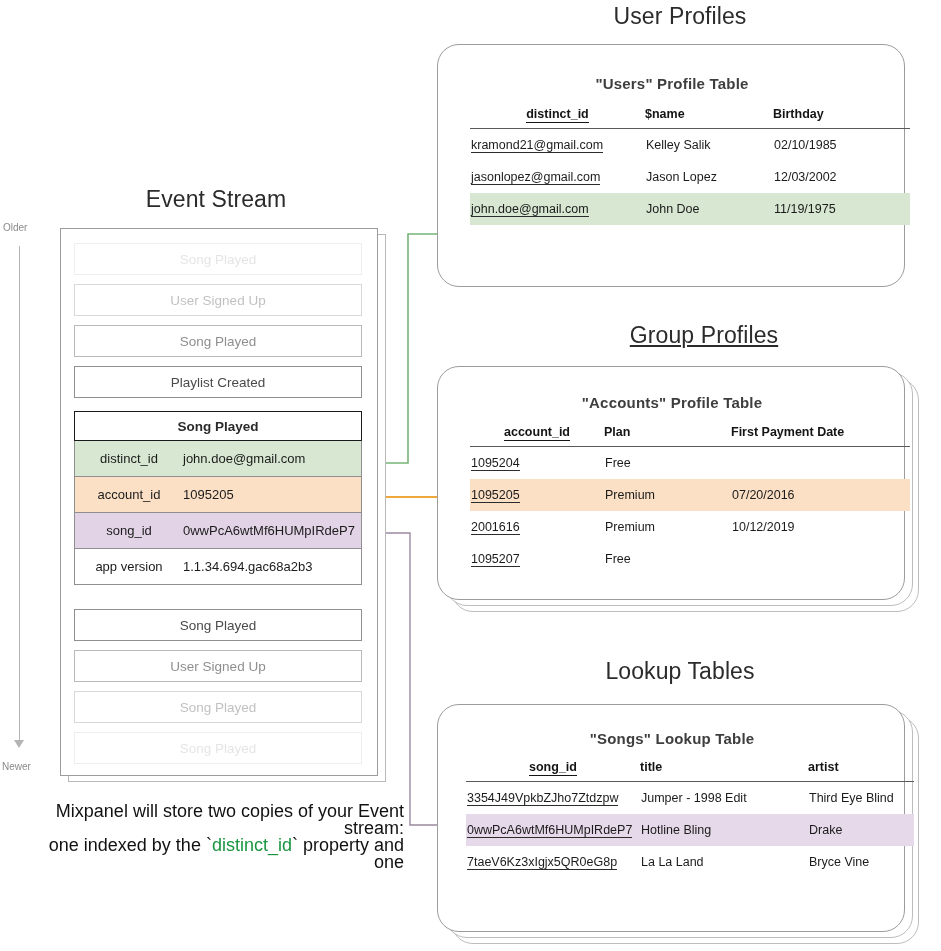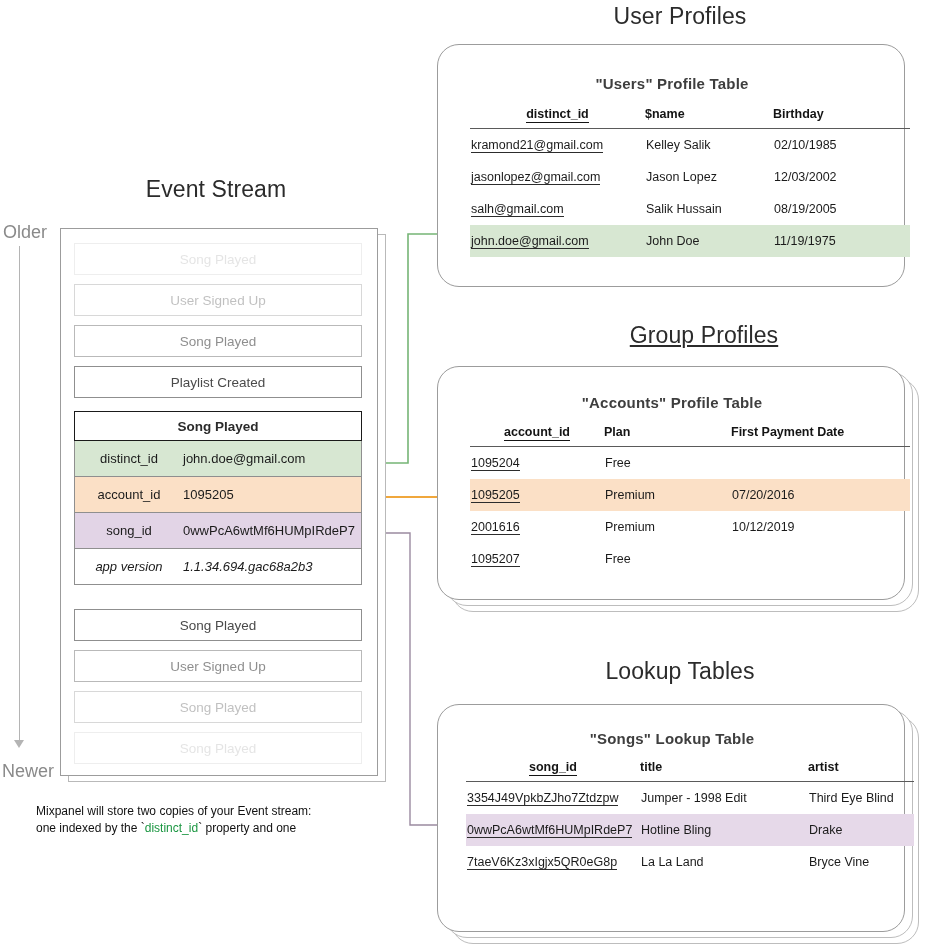--- a/index.html
+++ b/index.html
@@ -12,21 +12,21 @@
   }
   .abs{position:absolute;}
 
   
   .section-title{
     font-size:23px;color:#2b2b2b;text-align:center;font-weight:400;
     letter-spacing:0.1px;
   }
 
   
-  .tl-label{font-size:18px;color:#8a8a8a;}
+  .tl-label{font-size:10px;color:#8a8a8a;}
   .tl-line{background:#b4b4b4;width:1px;}
   .tl-arrow{
     width:0;height:0;border-left:5px solid transparent;border-right:5px solid transparent;
     border-top:8px solid #b4b4b4;
   }
 
   
   .card{
     border:1.6px solid #9c9c9c;border-radius:22px;background:#ffffff;box-sizing:border-box;
   }
@@ -62,21 +62,21 @@
   }
   .evrow{
     box-sizing:border-box;border:1.2px solid #8f8f8f;border-top:none;
     display:flex;align-items:center;font-size:13px;color:#1b1b1b;
   }
   .evrow .k{width:108px;text-align:center;flex:0 0 108px;}
   .evrow .v{flex:1;text-align:left;}
   .g-green{background:#d7e7d2;}
   .g-orange{background:#fbe0c6;}
   .g-purple{background:#e2d4e6;}
-  .g-white{background:#ffffff;font-style:italic;}
+  .g-white{background:#ffffff;}
 
   
   .tbl-title{
     text-align:center;font-size:15px;font-weight:bold;color:#3e3e3e;letter-spacing:0.2px;
   }
   table.dt{border-collapse:collapse;width:100%;table-layout:fixed;}
   table.dt th{
     font-size:12.5px;font-weight:bold;color:#141414;text-align:left;
     padding:0 0 7px 0;white-space:nowrap;
   }
@@ -86,21 +86,21 @@
     font-size:12.5px;color:#1b1b1b;height:30px;vertical-align:middle;white-space:nowrap;
   }
   table.dt td.key span{border-bottom:1.1px solid #2c2c2c;}
   tr.hl-green td{background:#d7e7d2;}
   tr.hl-orange td{background:#fbe0c6;}
   tr.hl-purple td{background:#e6d9e9;}
   .ctr{text-align:left;}
 
   
   .caption{
-    text-align:left;font-size:12px;line-height:17px;color:#111;
+    text-align:right;font-size:18px;line-height:17px;color:#111;
   }
   .cap-green{color:#1a9641;}
   .cap-orange{color:#f5821f;}
 
   
   svg.conn{position:absolute;left:0;top:0;width:941px;height:951px;pointer-events:none;}
 </style>
 </head>
 <body>
 
@@ -120,21 +120,21 @@
     <path d="M359,533 L410,533 L410,825 L459,825" fill="none" stroke="#9b8aa0" stroke-width="1.4"></path>
     <polygon points="466,825 456,820 456,830" fill="#9b8aa0"></polygon>
   </g>
 </svg>
 
 <div class="abs tl-label" style="left:3px;top:222px;">Older</div>
 <div class="abs tl-line" style="left:19px;top:246px;height:494px;"></div>
 <div class="abs tl-arrow" style="left:14px;top:740px;"></div>
 <div class="abs tl-label" style="left:2px;top:761px;">Newer</div>
 
-<div class="abs section-title" style="left:60px;top:176px;width:312px;">Event Stream</div>
+<div class="abs section-title" style="left:60px;top:186px;width:312px;">Event Stream</div>
 
 <div class="abs estack-ghost" style="left:68px;top:234px;width:318px;height:548px;"></div>
 <div class="abs estack" style="left:60px;top:228px;width:318px;height:548px;">
   <div id="ev-above" style="position:absolute;left:13px;top:14px;width:288px;">
       <div class="ev f1" style="height: 32px; margin-bottom: 9px;">
         <span>Song Played</span>
       </div>
       <div class="ev f2" style="height: 32px; margin-bottom: 9px;">
         <span>User Signed Up</span>
       </div>
@@ -211,25 +211,20 @@
           <tr>
             <td class="key ctr"><span>kramond21@gmail.com</span></td>
             <td>Kelley Salik</td>
             <td>02/10/1985</td>
           </tr>
           <tr>
             <td class="key ctr"><span>jasonlopez@gmail.com</span></td>
             <td>Jason Lopez</td>
             <td>12/03/2002</td>
           </tr>
-          <tr>
-            <td class="key ctr"><span>salh@gmail.com</span></td>
-            <td>Salik Hussain</td>
-            <td>08/19/2005</td>
-          </tr>
           <tr class="hl-green">
             <td class="key ctr"><span>john.doe@gmail.com</span></td>
             <td>John Doe</td>
             <td>11/19/1975</td>
           </tr>
         </tbody>
     </table>
   </div>
 </div>
 

